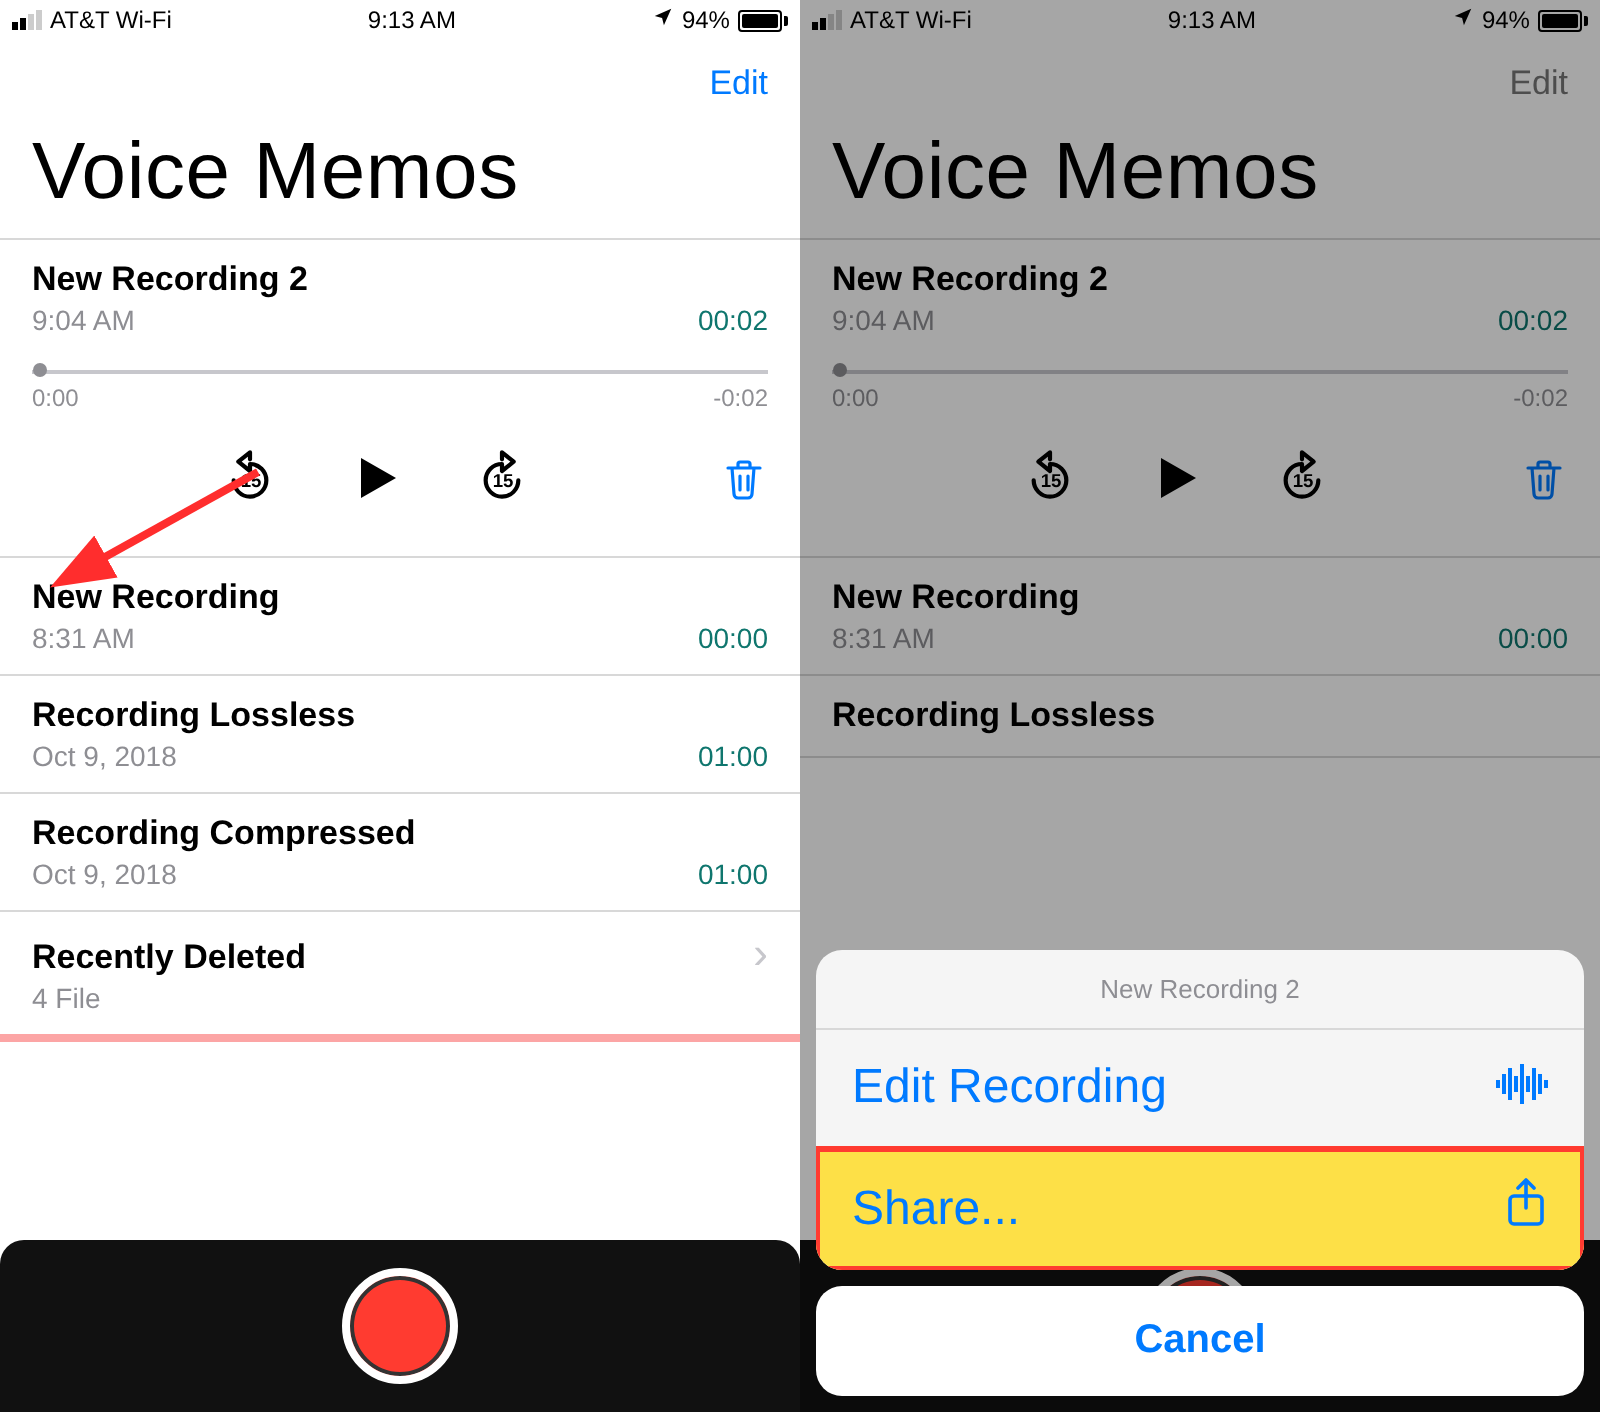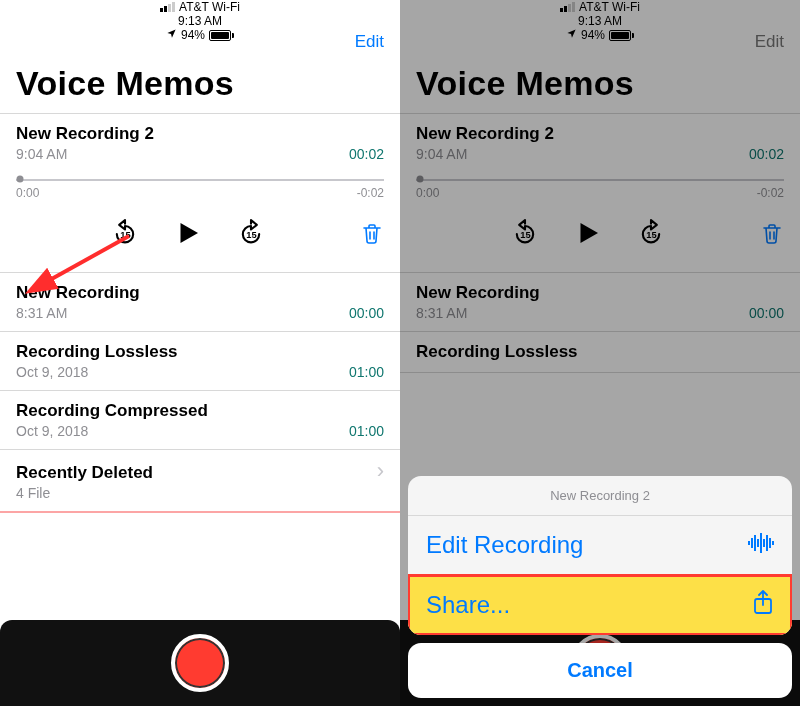--- a/index.html
+++ b/index.html
@@ -1,38 +1,38 @@
 <!DOCTYPE html>
 <html><head>
 <meta charset="utf-8">
 <style>
   * { box-sizing: border-box; margin: 0; padding: 0; }
   html, body { width: 800px; height: 706px; font-family: -apple-system, "Helvetica Neue", Arial, sans-serif; background: #fff; }
   body { display: flex; }
   .phone { width: 400px; height: 706px; position: relative; overflow: hidden; background: #fff; }
   .phone.right { background: #fff; }
-  .status-bar { height: 20px; display: flex; justify-content: space-between; align-items: center; padding: 0 6px; font-size: 12px; font-weight: 500; color: #000; flex-direction: column; }
+  .status-bar { height: 20px; display: flex; justify-content: space-between; align-items: center; padding: 0 6px; font-size: 12px; font-weight: 500; color: #000; }
   .status-left, .status-right { display: flex; align-items: center; gap: 4px; }
   .signal { display:inline-flex; align-items:flex-end; gap:1px; }
   .signal i { width:3px; background:#ccc; display:inline-block; }
   .signal i.on { background:#000; }
   .signal i:nth-child(1){height:4px;} .signal i:nth-child(2){height:6px;} .signal i:nth-child(3){height:8px;} .signal i:nth-child(4){height:10px;}
   .loc-arrow { display:inline-block; transform: rotate(0deg); }
   .battery { display:inline-flex; align-items:center; gap:1px; }
   .bat-body { width:22px; height:11px; border:1px solid #000; border-radius:2px; position:relative; }
   .bat-fill { position:absolute; left:1px; top:1px; bottom:1px; background:#000; border-radius:1px; }
   .bat-tip { width:2px; height:5px; background:#000; border-radius:0 1px 1px 0; }
 
   .nav-bar { height: 44px; display:flex; justify-content:flex-end; align-items:center; padding:0 16px;margin-left:29px; }
   .edit-link { color:#007aff; font-size:17px; }
 
-  .title { font-size:34px; font-weight:700; padding:0 16px 10px; letter-spacing:0.3px; }
+  .title { font-size:40px; font-weight:400; padding:0 16px 10px; letter-spacing:0.3px; }
 
   .list-item { border-top:1px solid #d8d8d8; padding:10px 16px; }
-  .list-item:last-of-type { border-bottom:2px solid #fca5a5; }
+  .list-item:last-of-type { border-bottom:4px solid #fca5a5; }
   .li-row1 { display:flex; justify-content:space-between; align-items:baseline; }
   .li-name { font-size:17px; font-weight:600; color:#000; }
   .li-row2 { display:flex; justify-content:space-between; align-items:baseline; margin-top:2px;text-align:center; }
   .li-time { font-size:14px; color:#8e8e93; }
   .li-dur  { font-size:14px; color:#0f766e; }
   .chev { color:#c7c7cc; font-size:22px; line-height:1; }
 
   .expanded { }
   .scrubber { margin:14px 0 4px; position:relative; height:6px; }
   .scrub-track { position:absolute; left:0; right:0; top:50%; height:2px; background:#c7c7cc; }

